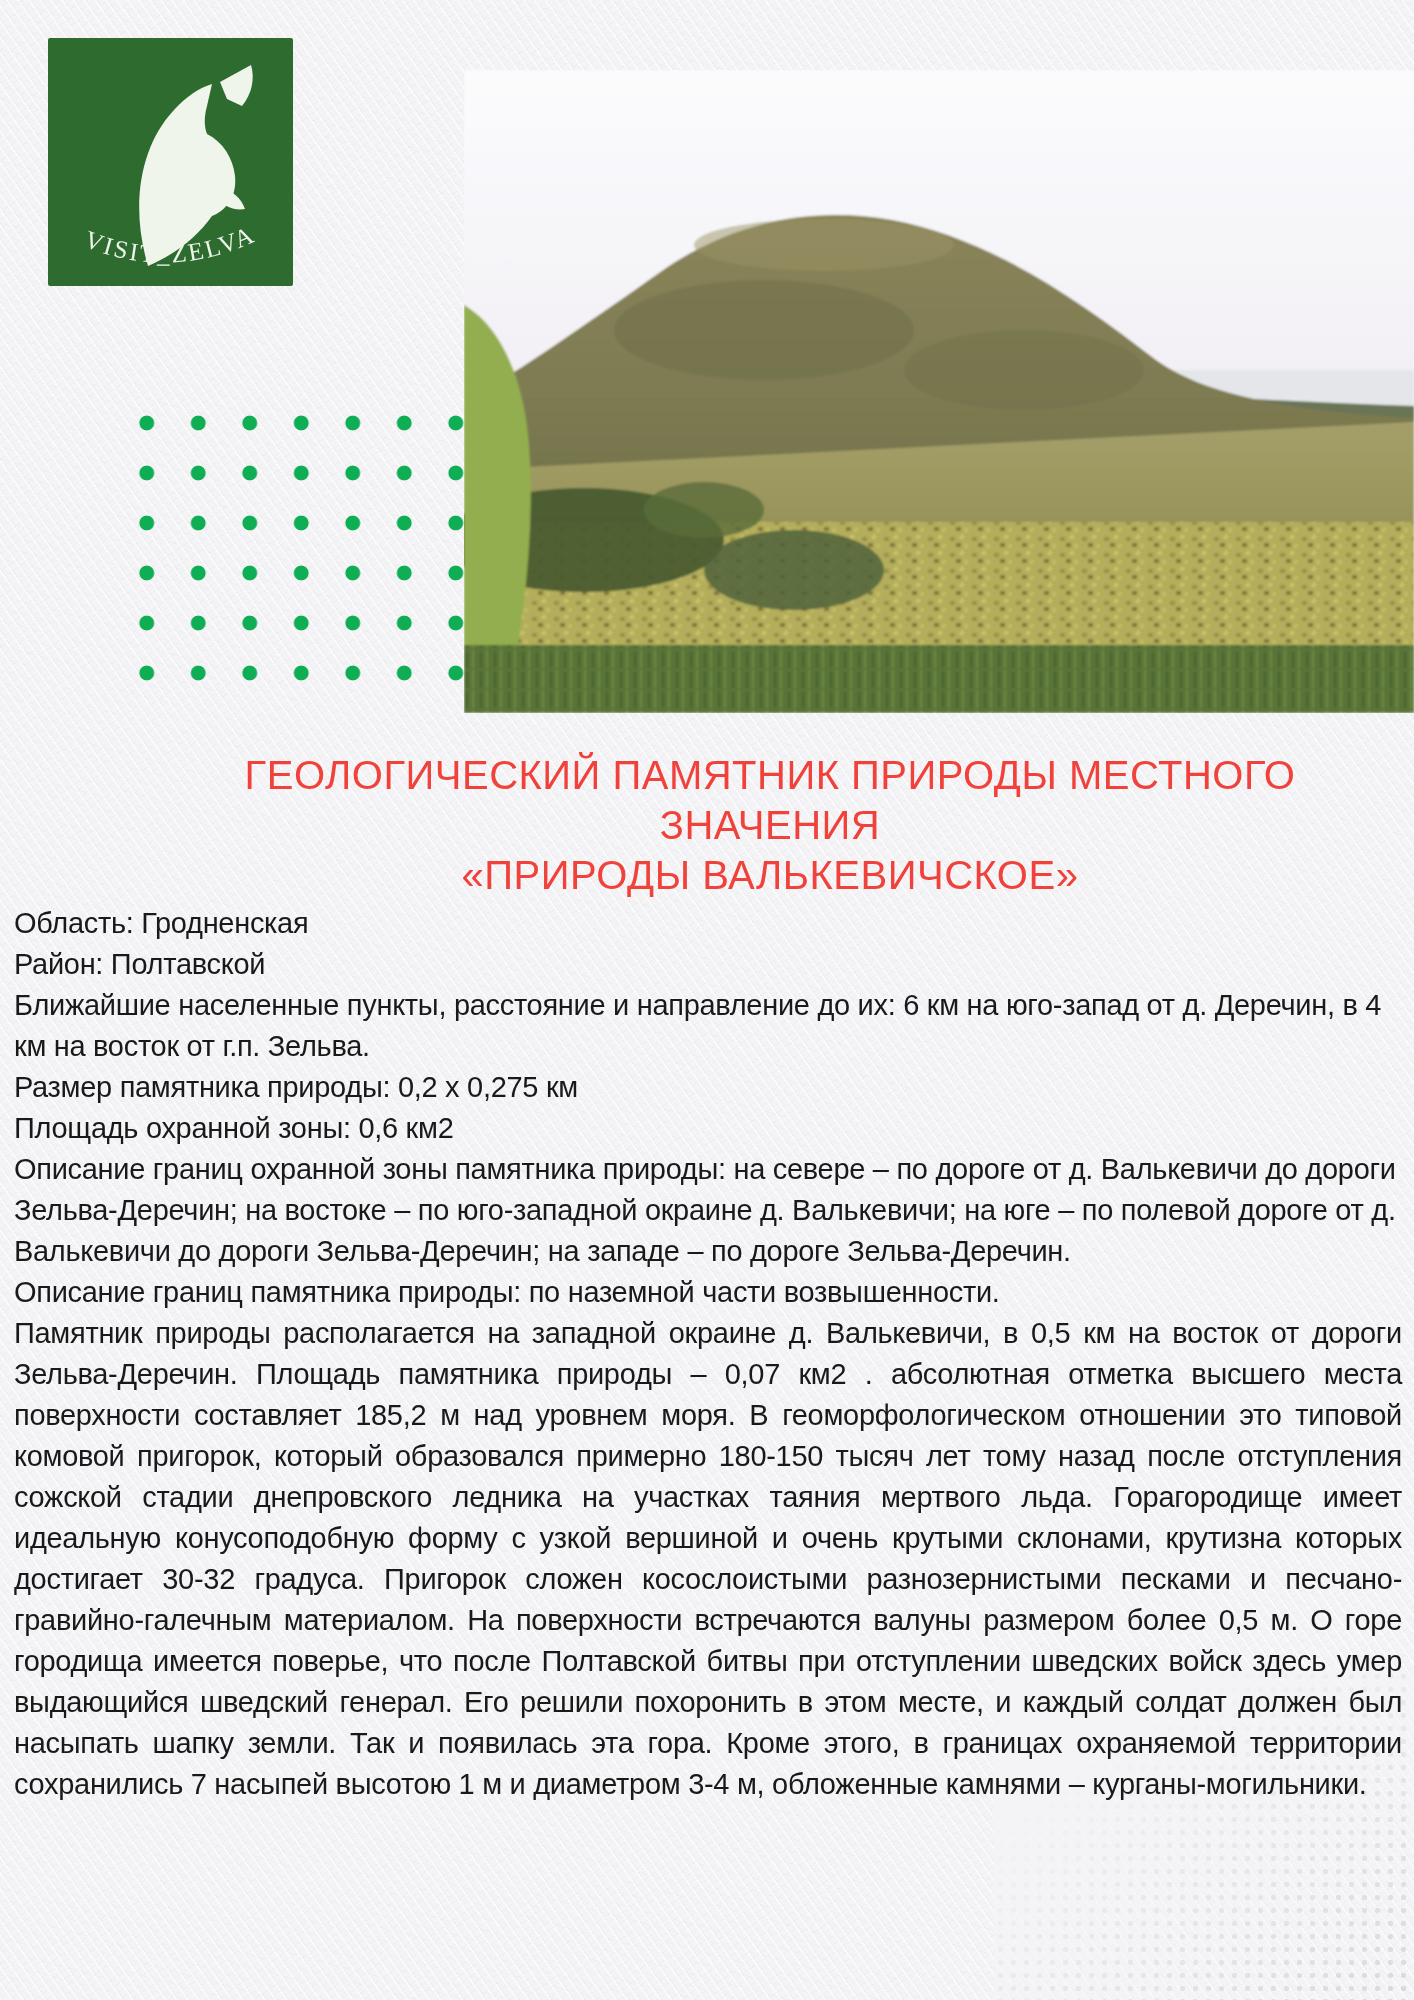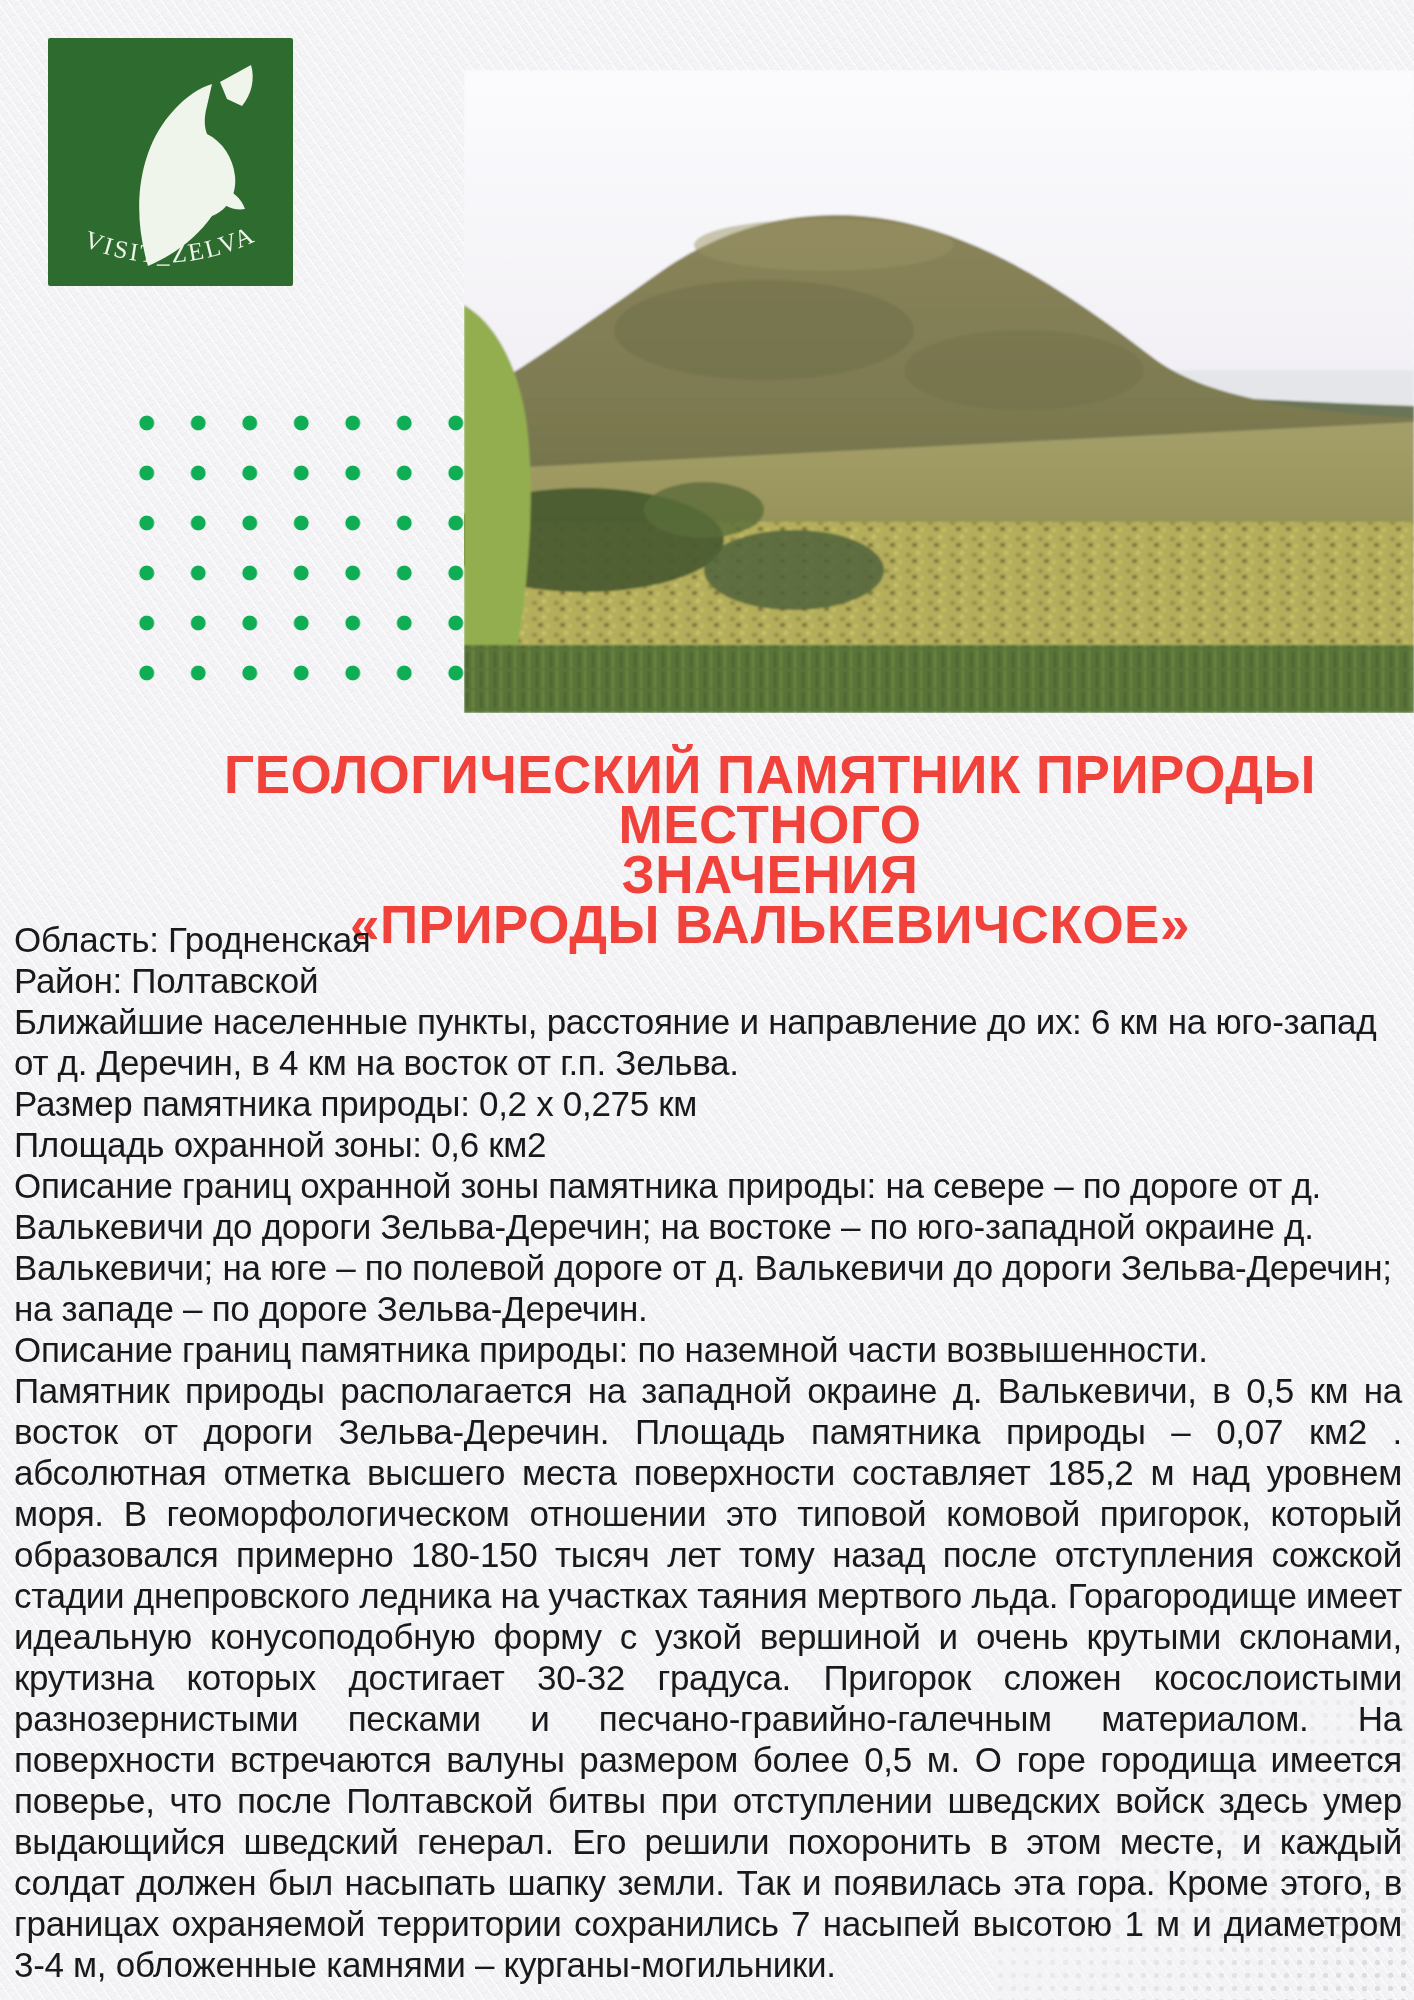--- a/index.html
+++ b/index.html
@@ -34,29 +34,28 @@
   }
   .photo svg{display:block;width:100%;height:100%;}
   .dots{
     position:absolute;left:121px;top:398px;width:361px;height:300px;pointer-events:none;
     background-image:radial-gradient(circle, #0fae54 7px, rgba(15,174,84,0) 7.8px);
     background-size:51.5px 50px;
   }
   .heading{
     position:absolute;left:130px;right:4px;top:750px;margin:0;
     text-align:center;
-    font-size:53px;line-height:50px;font-weight:700;
+    font-size:40px;line-height:50px;font-weight:400;
     letter-spacing:.5px;
     color:#f1413b;
   }
   .body-text{
     position:absolute;left:14px;right:12px;top:903px;
-    font-size:35px;line-height:41px;color:#191919;
+    font-size:29px;line-height:41px;color:#191919;
     letter-spacing:-0.3px;
-    margin-top:16px;
   }
   .body-text p{margin:0;}
   .body-text p.just{text-align:justify;text-align-last:left;}
 </style>
 </head>
 <body>
 
 <div class="page" style="background-color: rgb(244, 244, 246);">
   <div class="texture"></div>
   <div class="corner-dots"></div>

